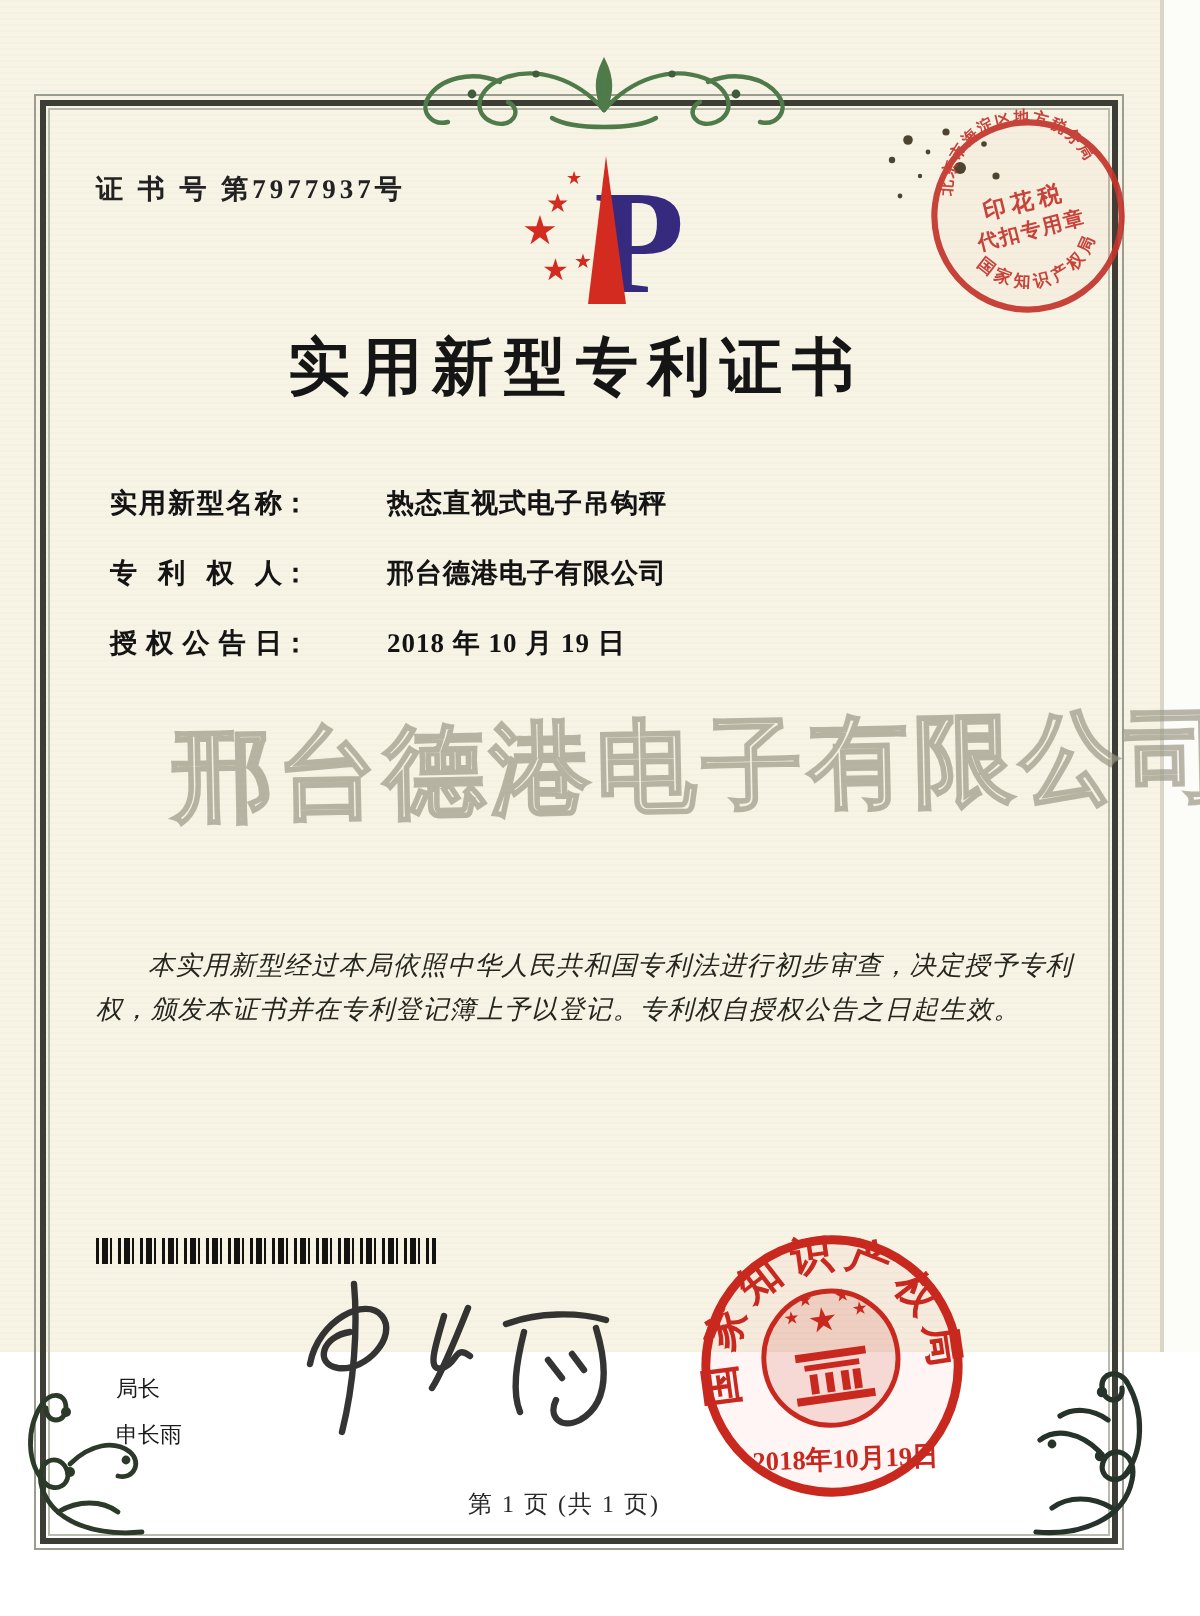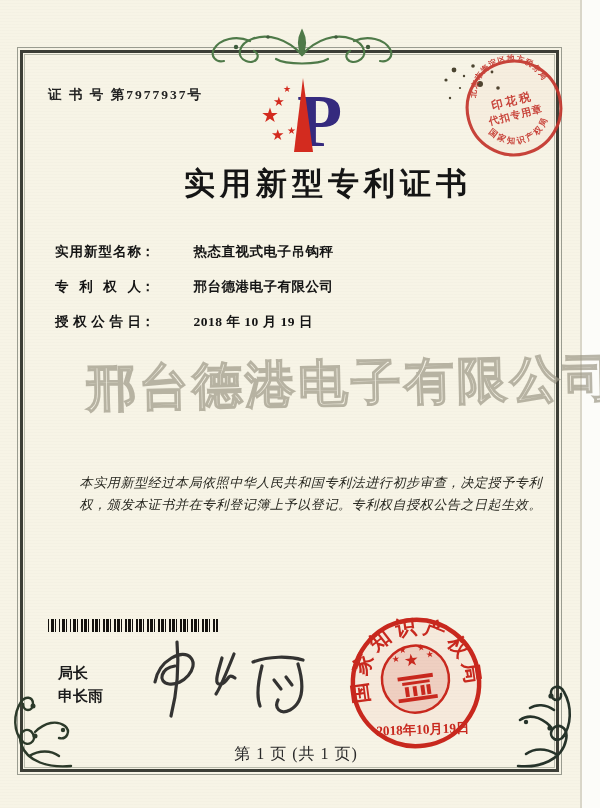--- a/index.html
+++ b/index.html
@@ -1,37 +1,37 @@
 <!DOCTYPE html>
 <html><head>
 <meta charset="utf-8">
 <style>
   html,body{margin:0;padding:0;}
   body{width:600px;height:808px;background:#ffffff;font-family:"Liberation Serif",serif;overflow:hidden;}
-  .page{position:relative;width:600px;height:808px;background:#f7f4e6;
+  .page{position:relative;width:600px;height:676px;background:#f7f4e6;
         background-image:repeating-linear-gradient(0deg, rgba(0,0,0,0.012) 0 1px, transparent 1px 3px);}
   .page-edge{position:absolute;top:0;right:0;width:18px;height:100%;background:#fcfcf9;border-left:2px solid #d9d6c9;}
   .frame{position:absolute;left:20px;top:50px;width:533px;height:716px;border:3px solid #3c3e36;outline:1px solid #9a9c90;outline-offset:2px;}
   .frame-inner{position:absolute;inset:1px;border:1px solid #b9bbac;}
   .cert-no{position:absolute;left:48px;top:86px;font-size:13.5px;font-weight:700;letter-spacing:2px;color:#222;z-index:2;}
-  .title{position:absolute;left:20px;top:163px;width:536px;text-align:center;font-size:31px;font-weight:700;letter-spacing:5px;color:#151515;z-index:2;padding-left:40px;}
+  .title{position:absolute;left:20px;top:163px;width:536px;text-align:center;font-size:31px;font-weight:700;letter-spacing:5px;color:#151515;z-index:2;}
   .logo{position:absolute;left:253px;top:74px;z-index:2;}
   .fields{position:absolute;left:55px;top:243px;width:470px;z-index:2;}
   .frow{position:relative;height:35px;font-size:13.5px;color:#141414;white-space:nowrap;}
   .flabel{display:inline-block;width:86px;text-align:justify;text-align-last:justify;font-weight:700;vertical-align:top;}
   .fcolon{font-weight:700;}
   .fvalue{font-weight:600;letter-spacing:0.5px;padding-left:3px;margin-left:36px;}
   .frow .pair2{position:absolute;left:256px;top:0;}
-  .paras{position:absolute;left:48px;top:472px;width:494px;z-index:2;text-align:right;}
+  .paras{position:absolute;left:48px;top:472px;width:494px;z-index:2;}
   .paras p{margin:0;text-indent:2em;font-size:13px;line-height:21.6px;letter-spacing:0.6px;font-style:italic;color:#26261f;}
   .barcode{position:absolute;left:48px;top:619px;width:170px;height:13px;z-index:2;
     background-image:repeating-linear-gradient(90deg,#14120e 0px,#14120e 1.5px,transparent 1.5px,transparent 3px,#14120e 3px,#14120e 6px,transparent 6px,transparent 7px,#14120e 7px,#14120e 8px,transparent 8px,transparent 11px);}
-  .signer{position:absolute;left:58px;top:662px;z-index:2;font-size:15px;font-weight:700;color:#1c1c1c;line-height:23px;}
+  .signer{position:absolute;left:58px;top:684px;z-index:2;font-size:11px;font-weight:400;color:#1c1c1c;line-height:23px;}
   .signature{position:absolute;left:125px;top:632px;z-index:3;}
-  .footer{position:absolute;left:20px;top:744px;width:524px;text-align:center;font-size:16px;letter-spacing:1px;color:#2a2a2a;z-index:2;margin-left:14px;}
+  .footer{position:absolute;left:20px;top:744px;width:524px;text-align:center;font-size:12px;letter-spacing:1px;color:#2a2a2a;z-index:2;}
   .watermark{position:absolute;left:86px;top:350px;z-index:1;font-size:50px;font-weight:700;letter-spacing:3px;white-space:nowrap;
     color:rgba(235,231,218,0.25);-webkit-text-stroke:1.2px rgba(145,140,122,0.62);transform:rotate(-1.2deg);}
   .seal-main{position:absolute;left:347px;top:614px;z-index:3;transform:rotate(-8deg);}
   .seal-tax{position:absolute;left:461px;top:55px;z-index:3;transform:rotate(-14deg);opacity:0.92;}
   .ornament-top{position:absolute;left:206px;top:25px;z-index:2;}
   .flourish-left{position:absolute;left:5px;top:686px;z-index:2;}
   .flourish-right{position:absolute;left:514px;top:676px;z-index:2;transform:scaleX(-1);}
   .speckles{position:absolute;left:440px;top:58px;z-index:2;}
 </style>
 </head>

